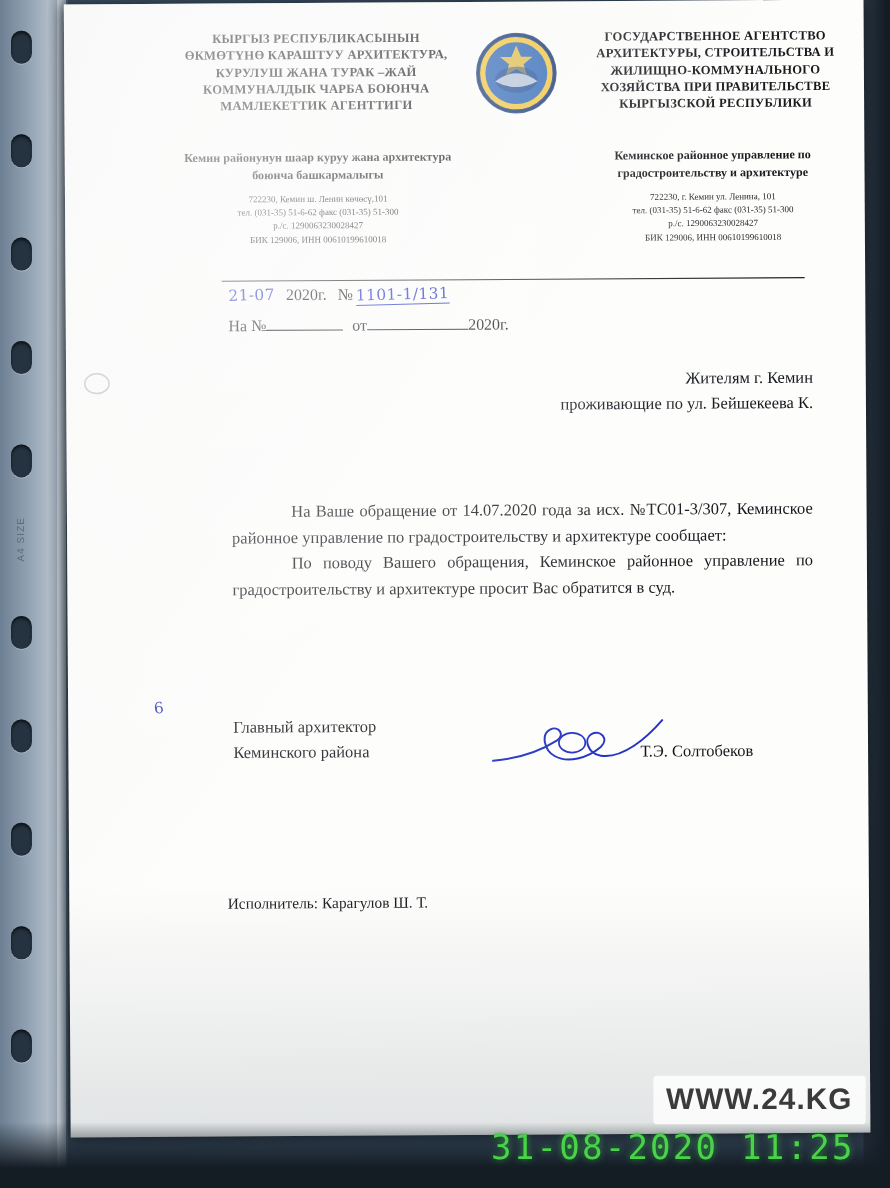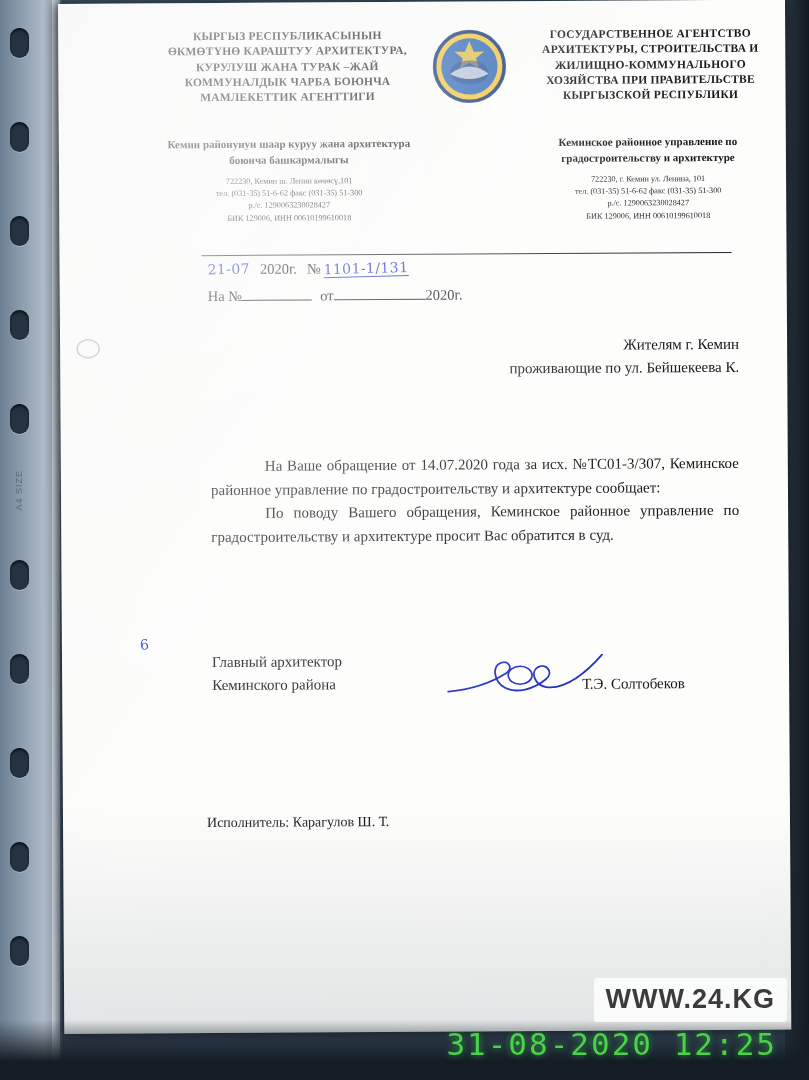--- a/index.html
+++ b/index.html
@@ -387,15 +387,15 @@
       <div class="signer">Т.Э. Солтобеков</div>
 
       <div class="executor">Исполнитель: Карагулов Ш. Т.</div>
 
     </div>
   </div>
 
   <div class="desk-bottom"></div>
 
   <div class="watermark">WWW.24.KG</div>
-  <div class="timestamp">31-08-2020 12:25</div>
+  <div class="timestamp">31-08-2020 11:25</div>
 
 </div>
 
 </body></html>

